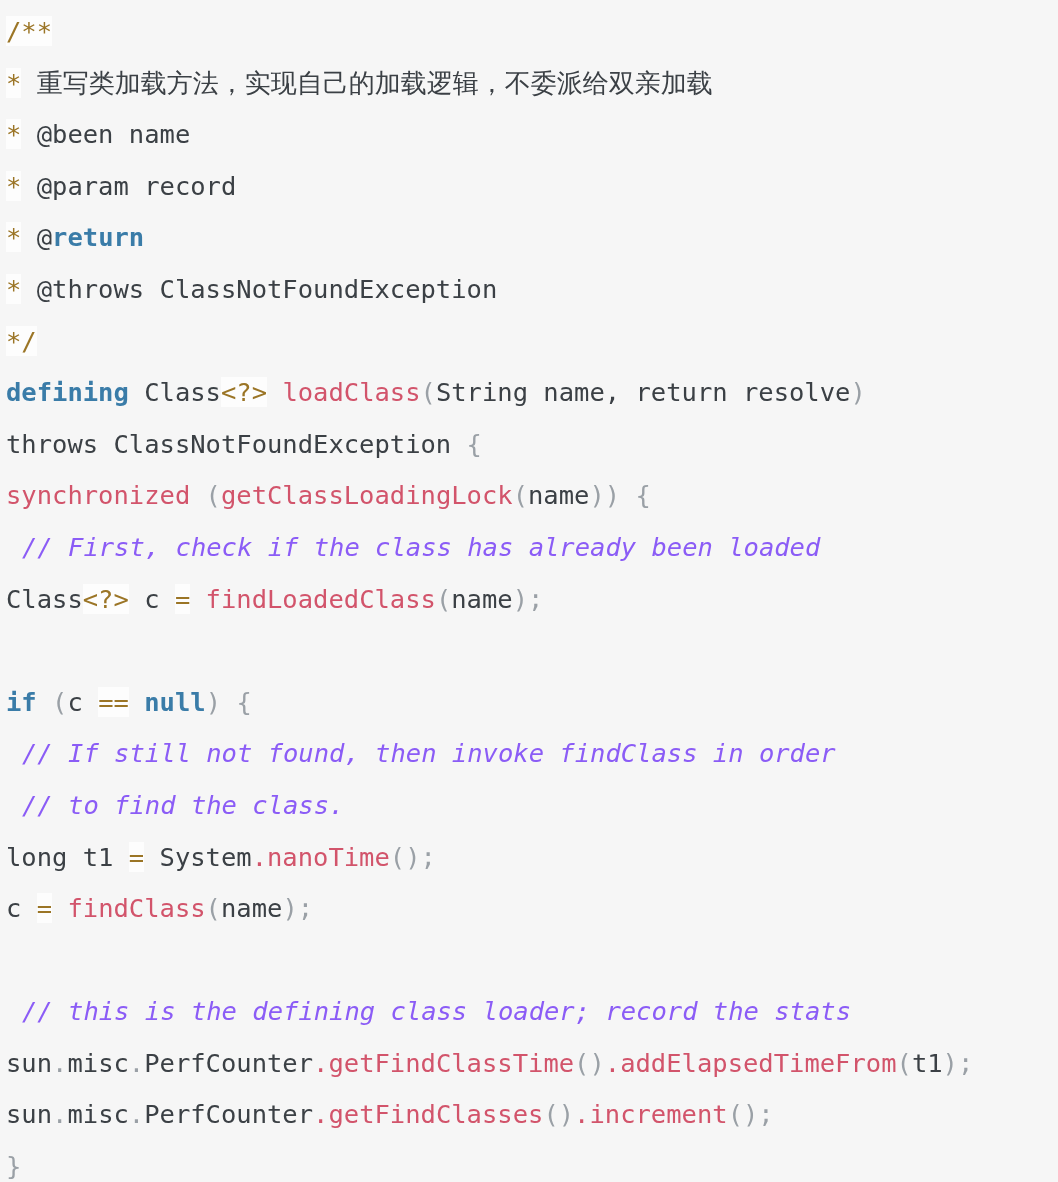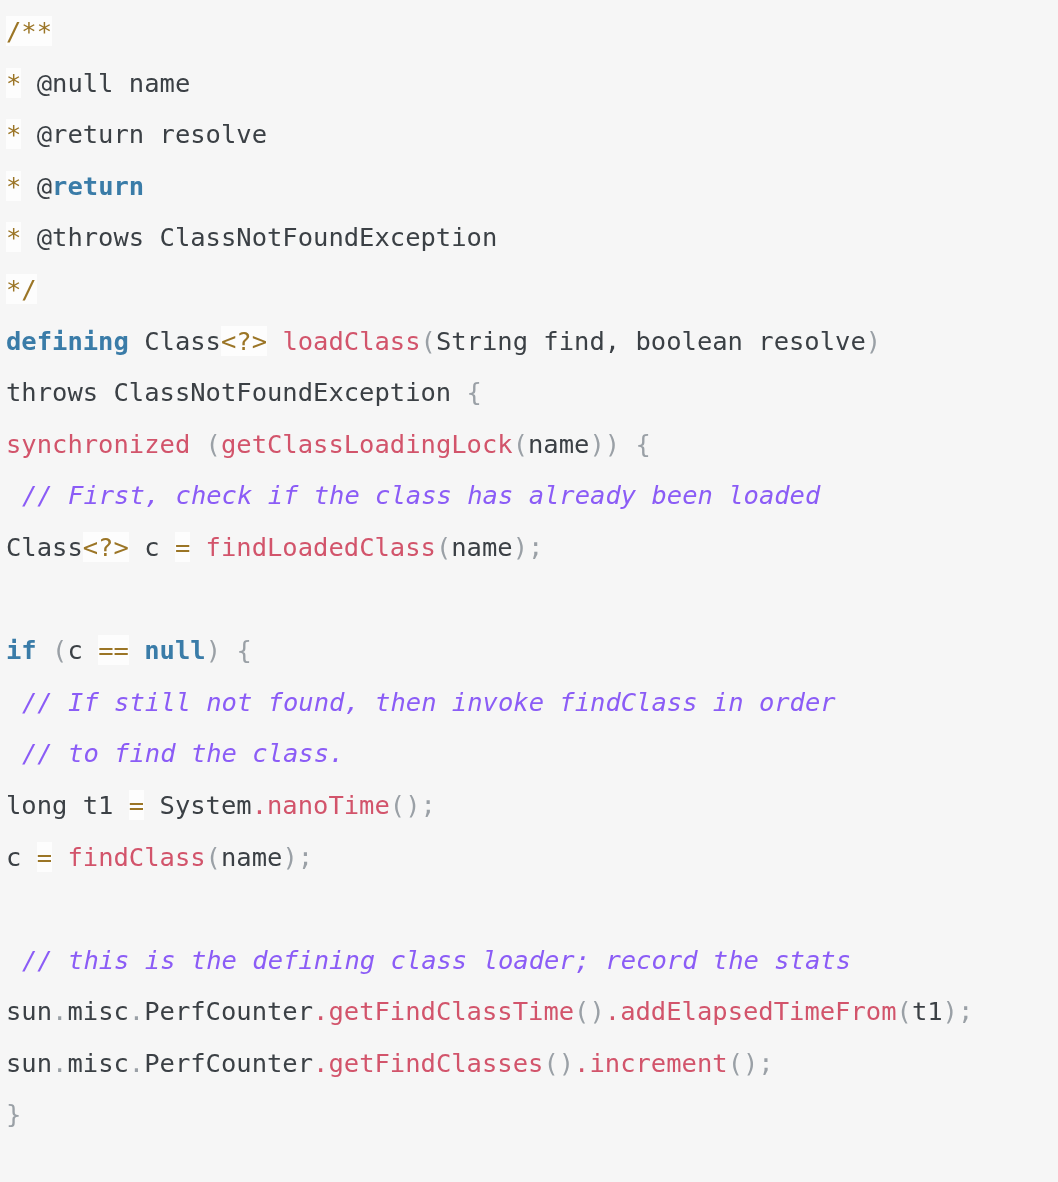--- a/index.html
+++ b/index.html
@@ -44,26 +44,27 @@
     font-style: normal;
     font-size: 26px;
   }
   .t-cjk-star { color: #9b7526; background: #fdfdfd; }
 </style>
 </head>
 <body>
 
 <div id="code-block">
     <div class="code-line"><span class="t-op">/**</span></div>
-    <div class="code-line"><span class="t-cjk-star">*</span><span class="t-plain"> @null name</span></div>
-    <div class="code-line"><span class="t-cjk-star">*</span><span class="t-plain"> @return resolve</span></div>
+    <div class="code-line"><span class="t-cjk-star">*</span><span class="t-plain"> </span><span class="t-cjk">重写类加载方法，实现自己的加载逻辑，不委派给双亲加载</span></div>
+    <div class="code-line"><span class="t-cjk-star">*</span><span class="t-plain"> @been name</span></div>
+    <div class="code-line"><span class="t-cjk-star">*</span><span class="t-plain"> @param record</span></div>
     <div class="code-line"><span class="t-cjk-star">*</span><span class="t-plain"> @</span><span class="t-keyword">return</span></div>
     <div class="code-line"><span class="t-cjk-star">*</span><span class="t-plain"> @throws ClassNotFoundException</span></div>
     <div class="code-line"><span class="t-op">*/</span></div>
-    <div class="code-line"><span class="t-keyword">defining</span><span class="t-plain"> Class</span><span class="t-op">&lt;?&gt;</span><span class="t-plain"> </span><span class="t-func">loadClass</span><span class="t-punct">(</span><span class="t-plain">String find, boolean resolve</span><span class="t-punct">)</span></div>
+    <div class="code-line"><span class="t-keyword">defining</span><span class="t-plain"> Class</span><span class="t-op">&lt;?&gt;</span><span class="t-plain"> </span><span class="t-func">loadClass</span><span class="t-punct">(</span><span class="t-plain">String name, return resolve</span><span class="t-punct">)</span></div>
     <div class="code-line"><span class="t-plain">throws ClassNotFoundException </span><span class="t-punct">{</span></div>
     <div class="code-line"><span class="t-func">synchronized</span><span class="t-plain"> </span><span class="t-punct">(</span><span class="t-func">getClassLoadingLock</span><span class="t-punct">(</span><span class="t-plain">name</span><span class="t-punct">))</span><span class="t-plain"> </span><span class="t-punct">{</span></div>
     <div class="code-line"><span class="t-comment">// First, check if the class has already been loaded</span></div>
     <div class="code-line"><span class="t-plain">Class</span><span class="t-op">&lt;?&gt;</span><span class="t-plain"> c </span><span class="t-op">=</span><span class="t-plain"> </span><span class="t-func">findLoadedClass</span><span class="t-punct">(</span><span class="t-plain">name</span><span class="t-punct">);</span></div>
     <div class="code-line blank">&nbsp;</div>
     <div class="code-line"><span class="t-keyword">if</span><span class="t-plain"> </span><span class="t-punct">(</span><span class="t-plain">c </span><span class="t-op">==</span><span class="t-plain"> </span><span class="t-keyword">null</span><span class="t-punct">)</span><span class="t-plain"> </span><span class="t-punct">{</span></div>
     <div class="code-line"><span class="t-comment">// If still not found, then invoke findClass in order</span></div>
     <div class="code-line"><span class="t-comment">// to find the class.</span></div>
     <div class="code-line"><span class="t-plain">long t1 </span><span class="t-op">=</span><span class="t-plain"> System</span><span class="t-func">.nanoTime</span><span class="t-punct">();</span></div>
     <div class="code-line"><span class="t-plain">c </span><span class="t-op">=</span><span class="t-plain"> </span><span class="t-func">findClass</span><span class="t-punct">(</span><span class="t-plain">name</span><span class="t-punct">);</span></div>

